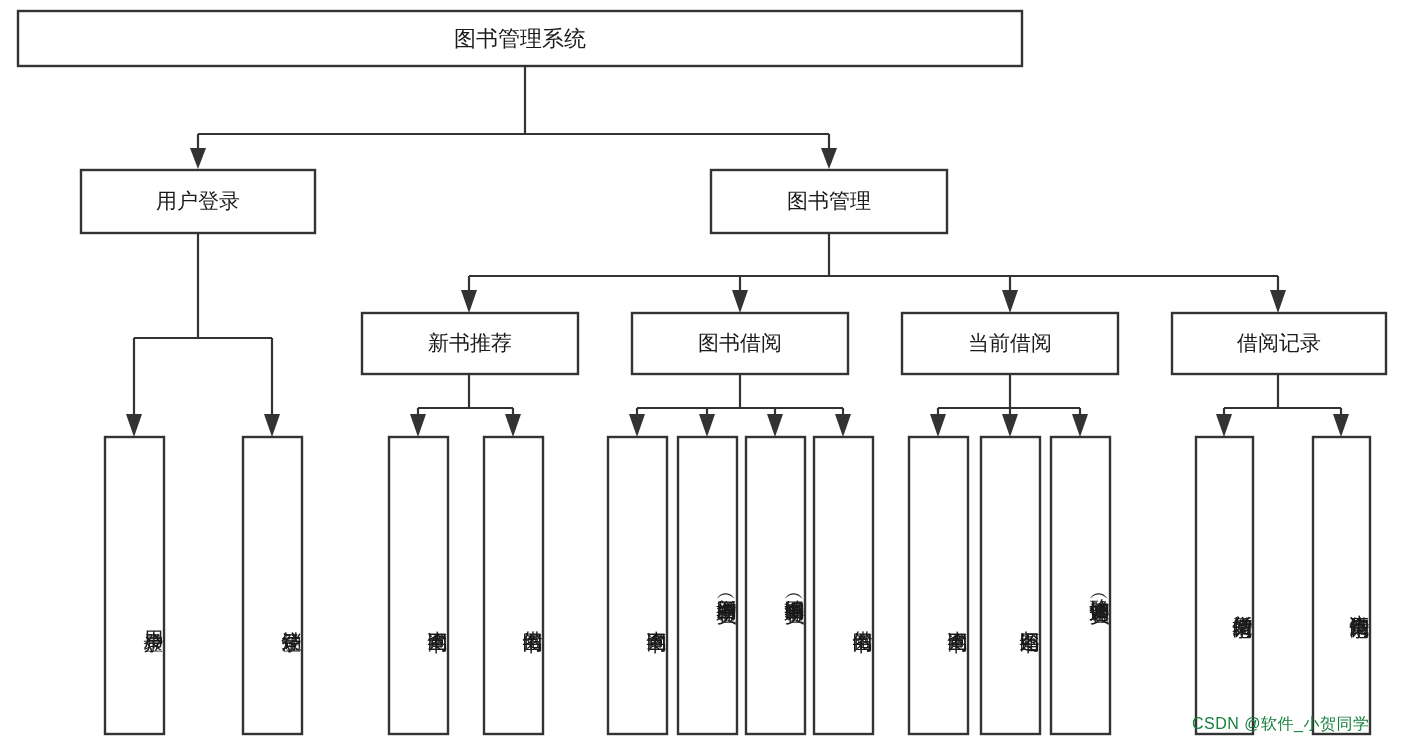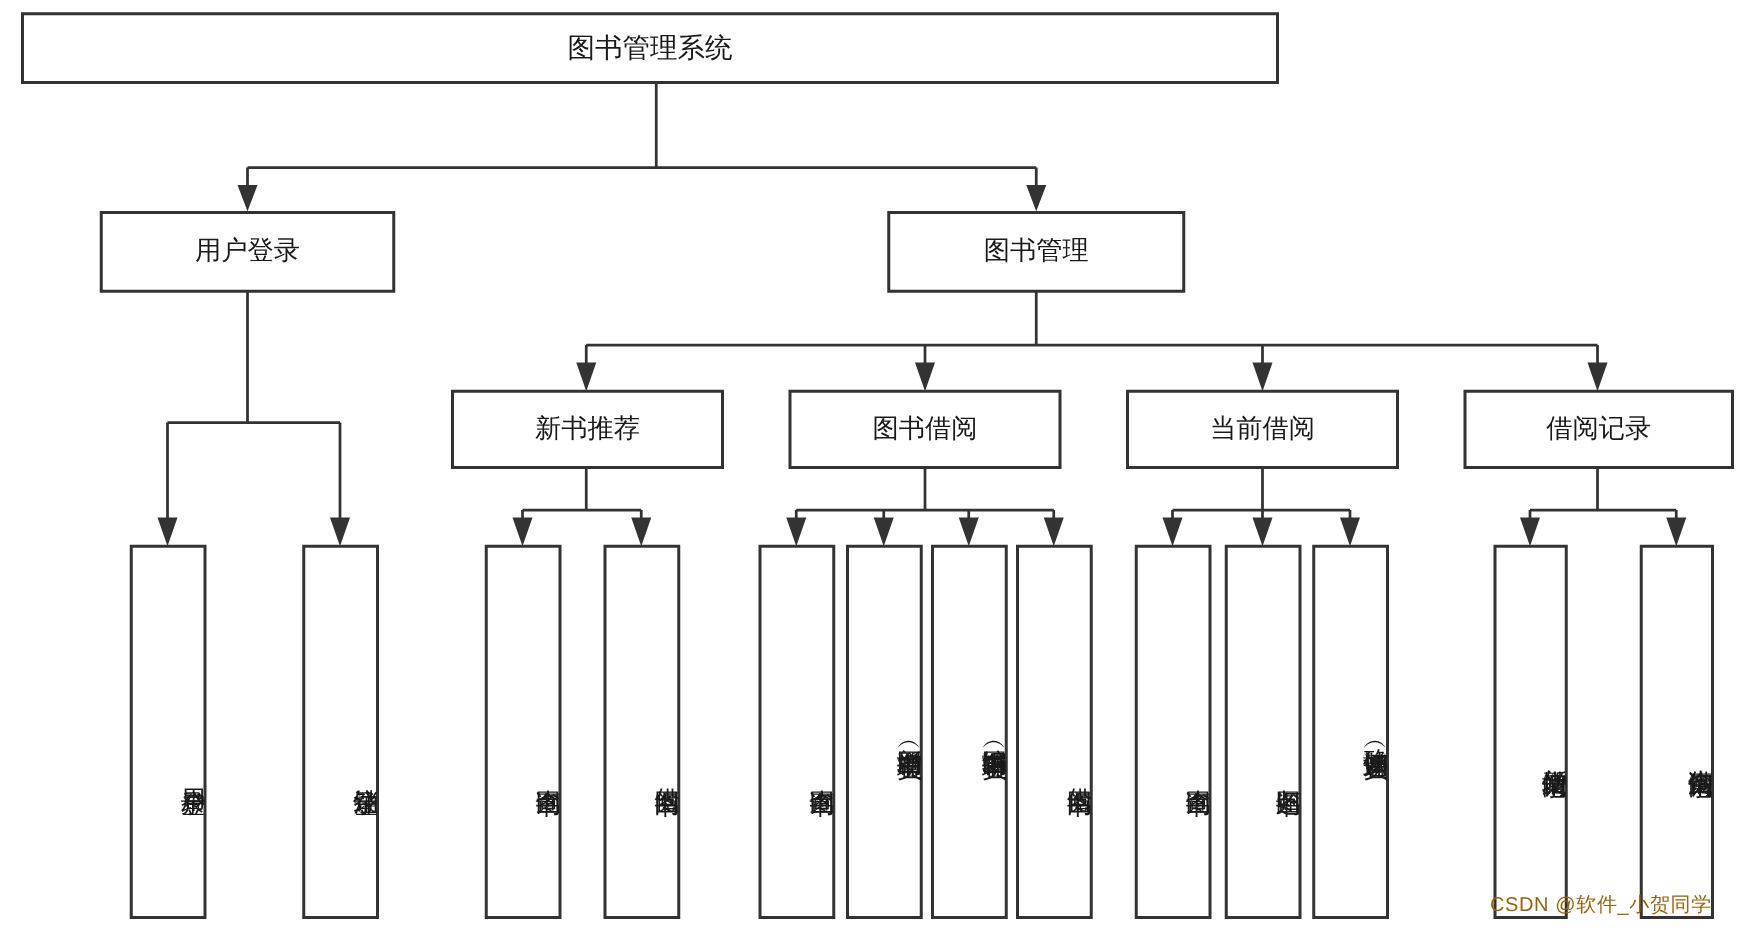--- a/index.html
+++ b/index.html
@@ -65,21 +65,21 @@
     display: flex;
     align-items: flex-start;
     justify-content: center;
     white-space: nowrap;
     pointer-events: none;
   }
   .watermark {
     position: absolute;
     font-family: "Liberation Sans", "DejaVu Sans", sans-serif;
     font-size: 16px;
-    color: #a16207;
+    color: #15803d;
     white-space: nowrap;
     letter-spacing: 0.5px;
   }
 </style>
 </head>
 <body>
 
 <div id="diagram-root">
 
   <svg id="diagram-svg" viewBox="0 0 1405 747">

